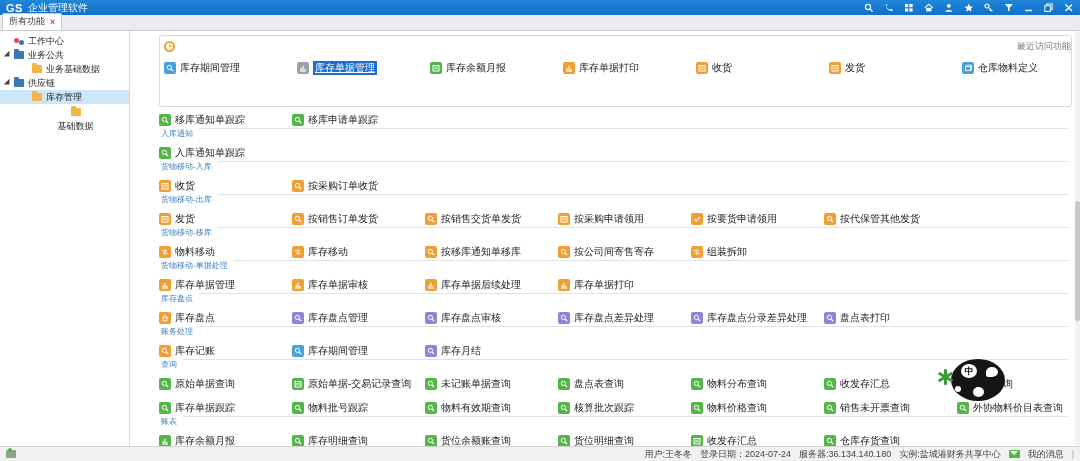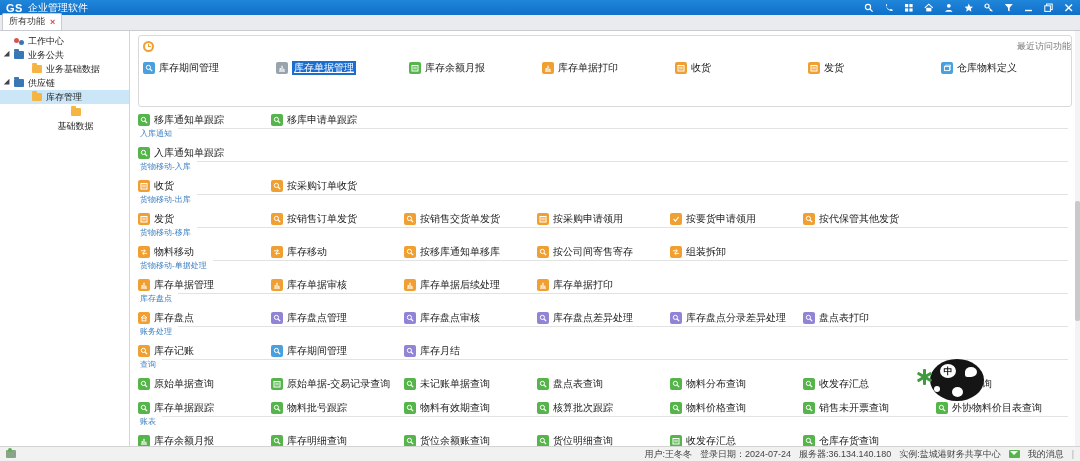--- a/index.html
+++ b/index.html
@@ -16,21 +16,21 @@
   .titlebar .apptitle{font-size:10px;}
   .tb-icons{margin-left:auto;display:flex;align-items:center;gap:9px;}
   .tb-icons .tbi{width:11px;height:11px;display:flex;align-items:center;justify-content:center;cursor:pointer;}
   .tb-icons svg{display:block;}
   
   .tabbar{height:16px;background:#e9ebee;border-bottom:1px solid #c8ccd1;display:flex;align-items:flex-end;padding-left:2px;box-sizing:border-box;}
   .tab{background:#fff;border:1px solid #c8ccd1;border-bottom:none;border-radius:2px 2px 0 0;
     font-size:9px;padding:1px 6px 2px 6px;display:flex;align-items:center;gap:5px;color:#333;}
   .tab .x{color:#d44;font-weight:bold;font-size:9px;cursor:pointer;}
   
-  .content{display:flex;height:415px;}
+  .content{display:flex;height:415px;gap:21px;}
   .sidebar{width:130px;box-sizing:border-box;border-right:1px solid #d5d5d5;padding-top:3px;background:#fff;flex:none;}
   .tree-item{height:14px;display:flex;align-items:center;gap:4px;cursor:pointer;white-space:nowrap;}
   .tree-item.sel{background:#cbe6f7;}
   .tree-item .arrow{width:0;height:0;border-left:4px solid #444;border-top:4px solid transparent;border-bottom:4px solid transparent;transform:rotate(45deg);margin-left:2px;flex:none;}
   .tree-item .arrow.blank{border:none;width:4px;}
   .ico-folder{width:10px;height:8px;background:#f5b544;border-radius:1px;position:relative;flex:none;}
   .ico-folder::before{content:"";position:absolute;top:-2px;left:0;width:5px;height:2px;background:inherit;border-radius:1px 1px 0 0;}
   .ico-folder.root{background:#3a77b5;}
   .ico-work{width:10px;height:9px;position:relative;flex:none;}
   .ico-work::before{content:"";position:absolute;left:0;top:1px;width:5px;height:5px;border-radius:50%;background:#d9534f;}

